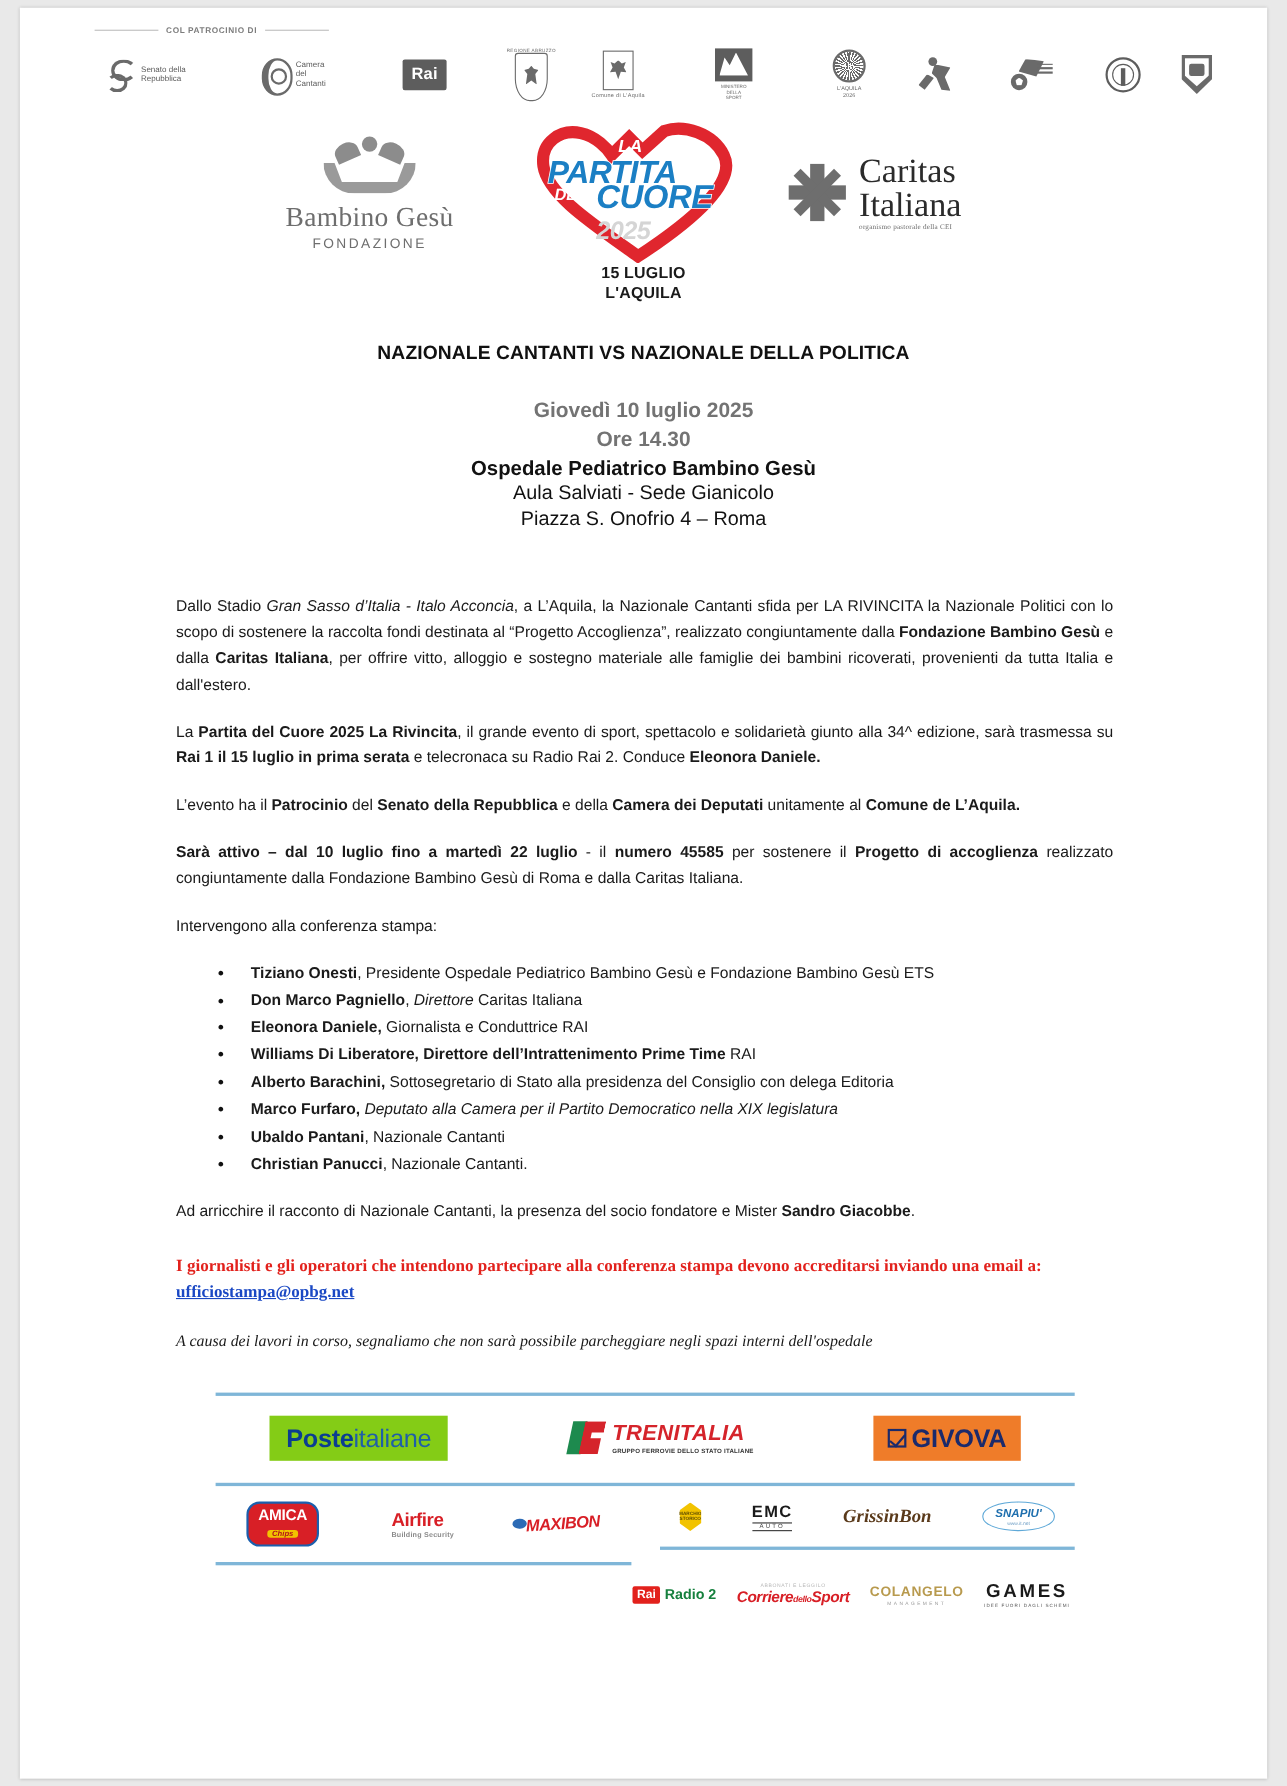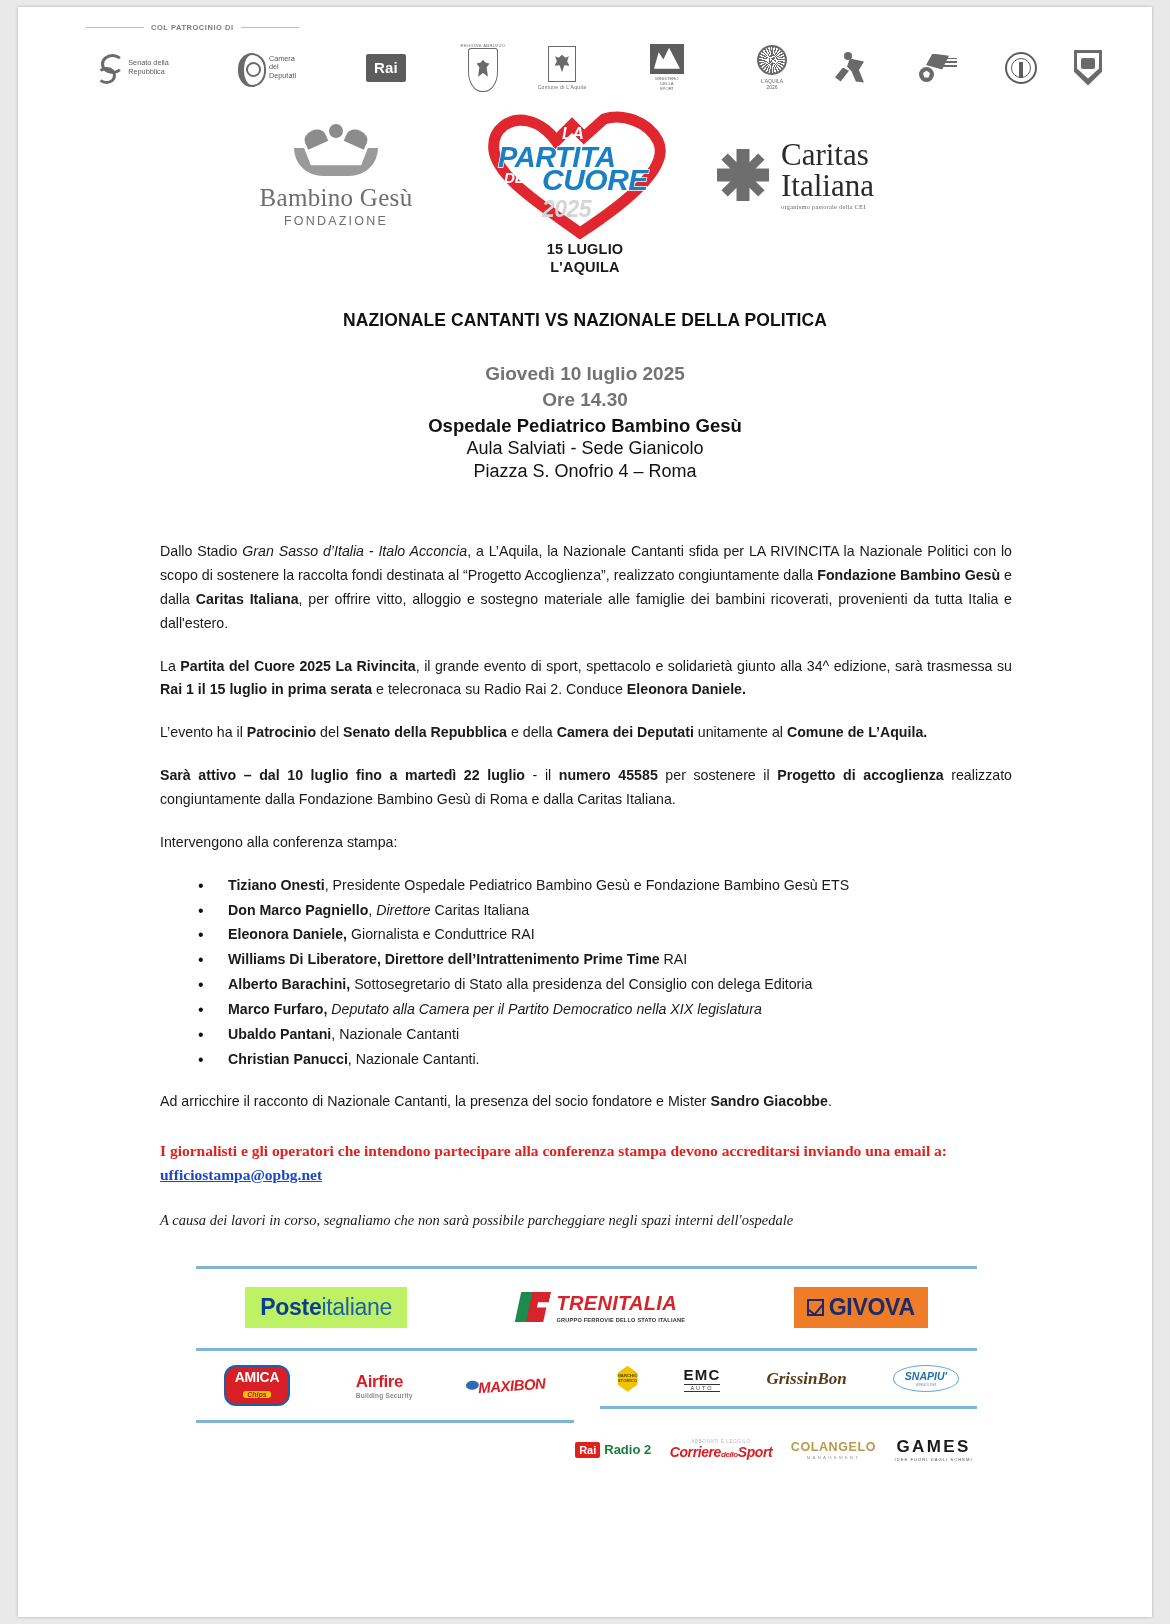--- a/index.html
+++ b/index.html
@@ -293,21 +293,21 @@
     padding: 14px 0; gap: 10px;
   }
   .srow.tier1 { padding: 18px 0 20px 0; }
   .srow-split { display: flex; gap: 0; }
   .half { flex: 1; }
   .half + .half { margin-left: 26px; }
 
   .sp { display: flex; align-items: center; justify-content: center; }
 
   .poste {
-    background: #bef264; padding: 7px 15px;
+    background: #84cc16; padding: 7px 15px;
     font-size: 23px; letter-spacing: -.3px; color: #0b3d91;
   }
   .poste b { font-weight: 800; }
   .poste span { font-weight: 400; color: #1f5fa8; }
 
   .trenitalia { display:flex; align-items:center; gap: 7px; }
   .fs-mark { width: 34px; height: 32px; position: relative; }
   .fs-mark .g { position:absolute; left: 2px; top: 0; width: 13px; height: 30px;
     background: #1d8a4e; transform: skewX(-12deg); }
   .fs-mark .r { position:absolute; left: 13px; top: 0; width: 19px; height: 30px;
@@ -397,21 +397,21 @@
             <span>Senato della</span><br>
             <span>Repubblica</span>
           </span>
         </div>
 
         <div class="plogo" style="width:118px; margin-left:18px;">
           <span class="camera-mark"></span>
           <span class="plogo-text">
             <span>Camera</span><br>
             <span>del</span><br>
-            <span>Deputati</span>
+            <span>Cantanti</span>
           </span>
         </div>
 
         <div class="plogo" style="width:80px; margin-left:22px;">
           <span class="rai-box">Rai</span>
         </div>
 
         <div class="plogo" style="width:78px; margin-left:18px; flex-direction:column;">
           <span style="font-size:4.2px;color:#6a6a6a;letter-spacing:.3px;">REGIONE ABRUZZO</span>
           <span class="crest">

